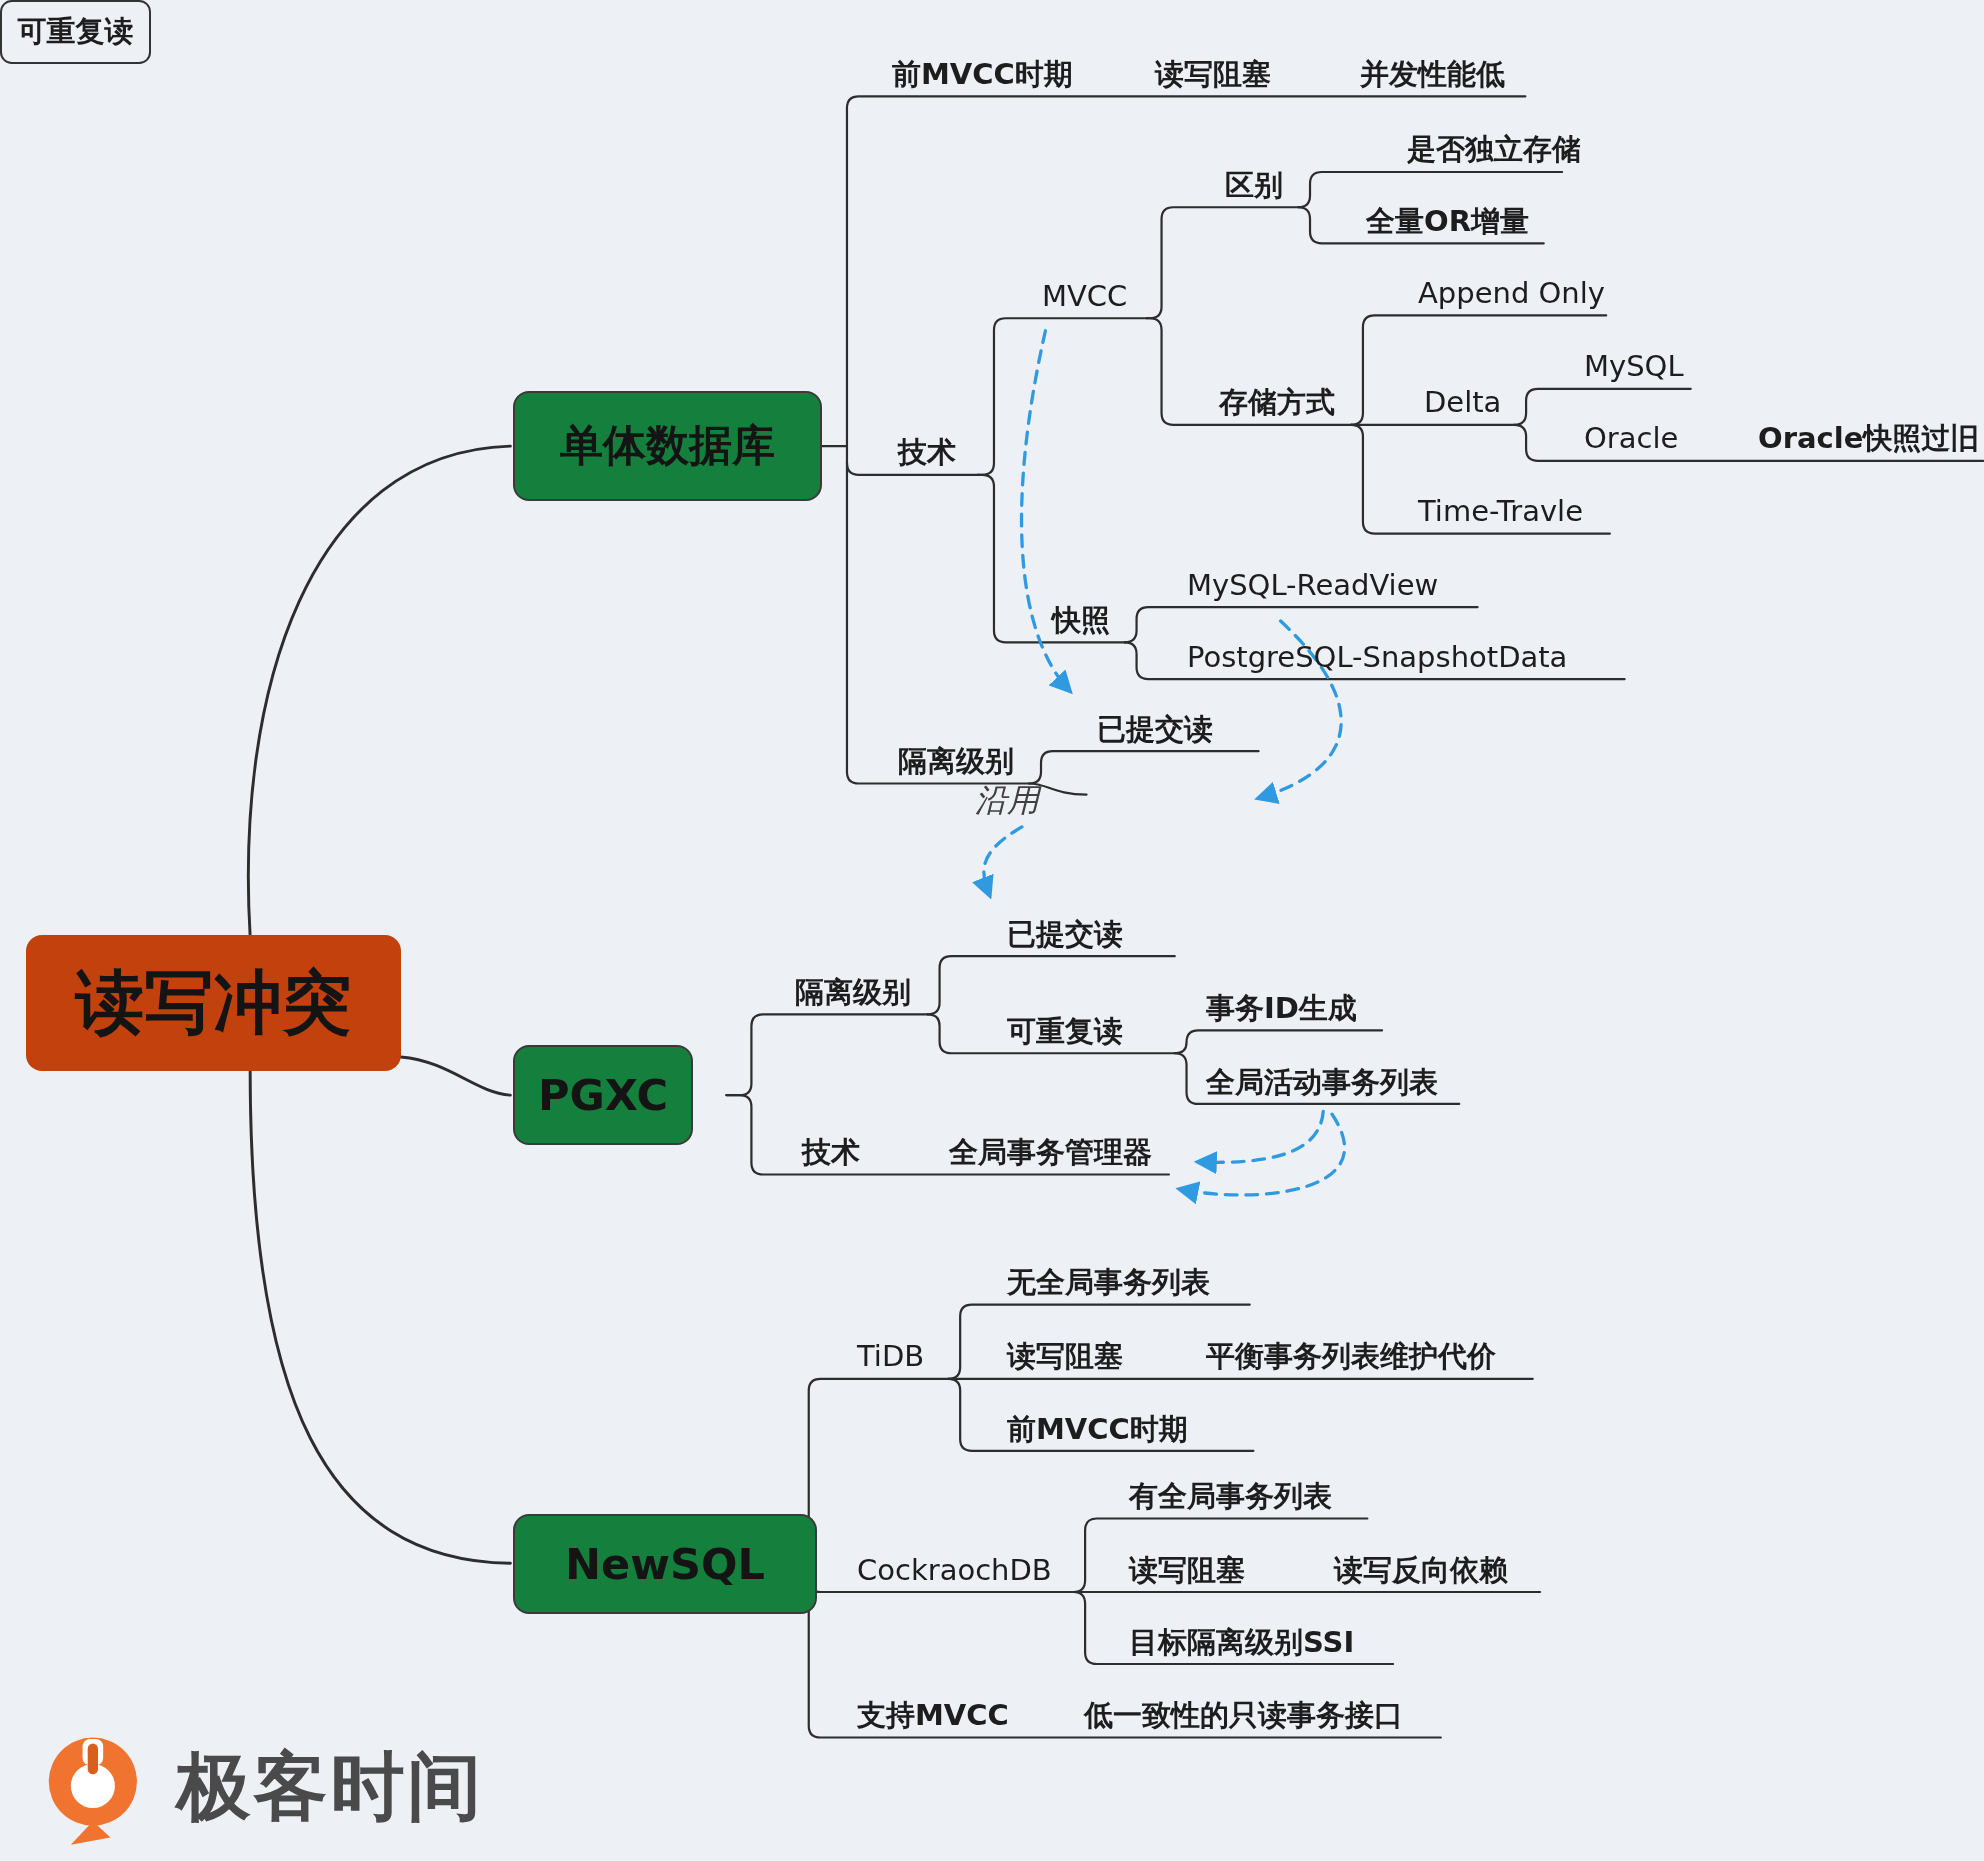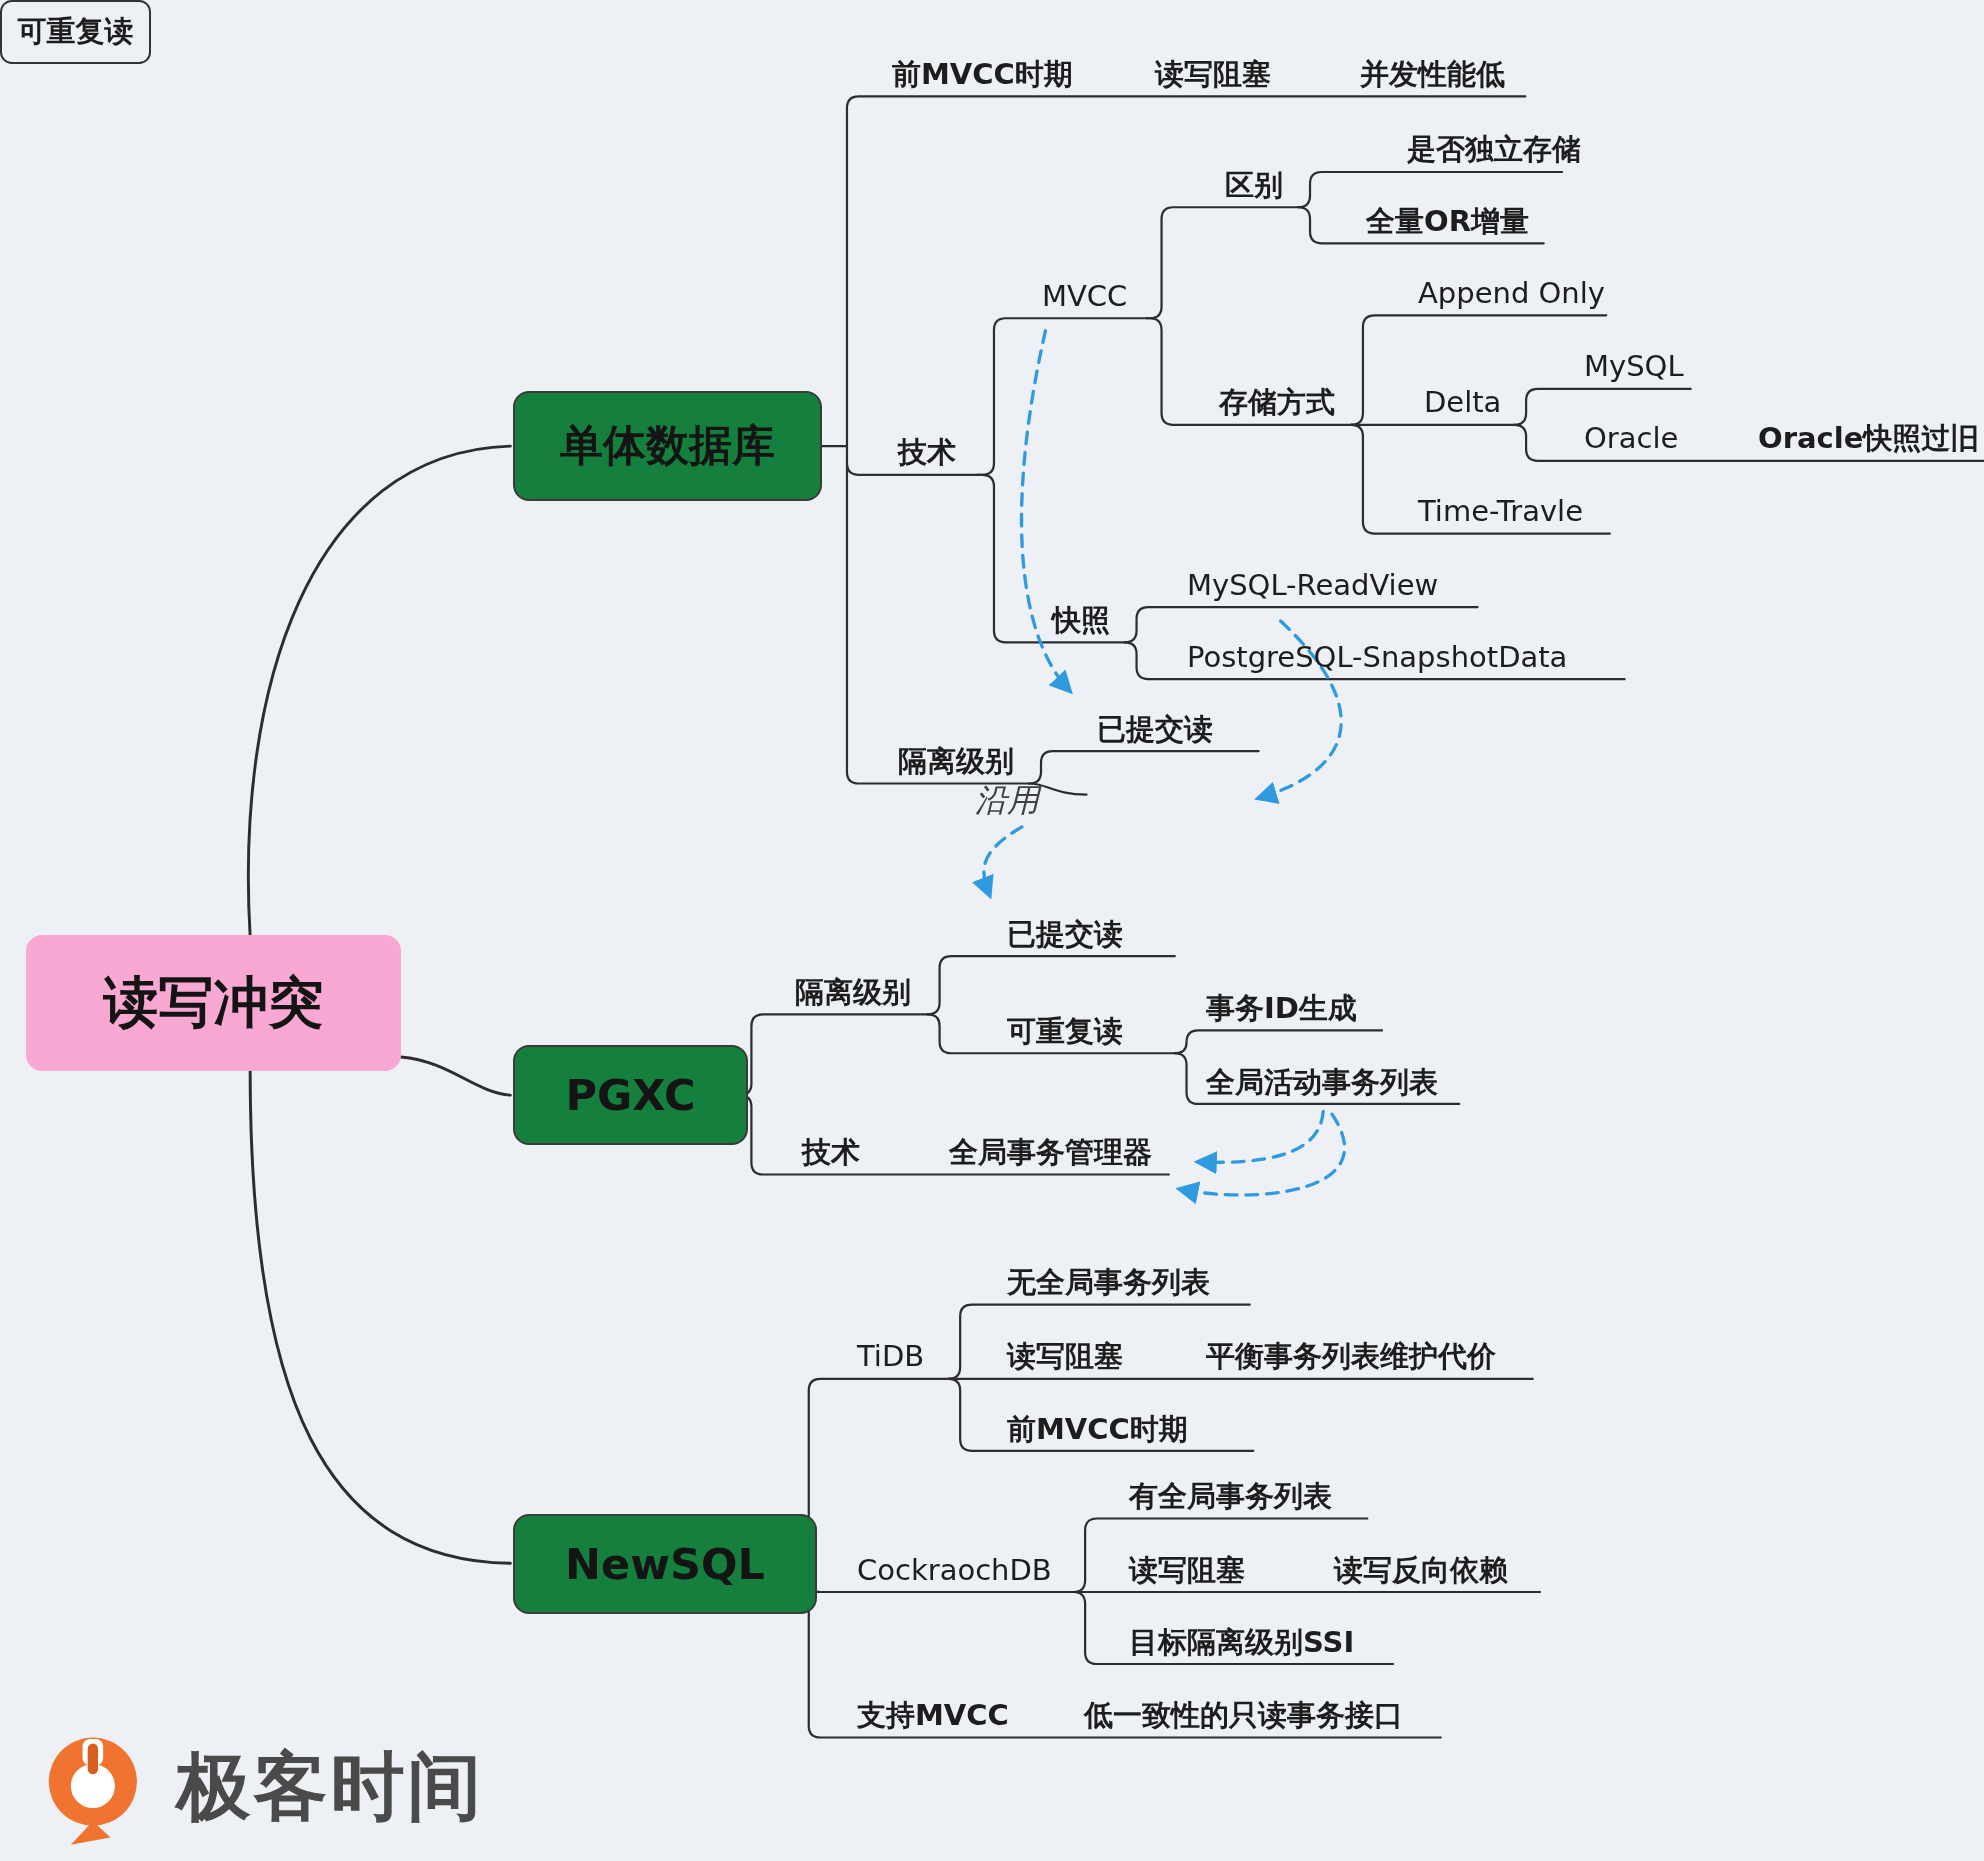--- a/index.html
+++ b/index.html
@@ -23,22 +23,22 @@
   .lbl.it{font-style:italic;font-weight:500;font-size:32px;color:#404040;}
   .node-box{
     position:absolute;
     display:flex;align-items:center;justify-content:center;
     box-sizing:border-box;
     border-radius:16px;
     font-weight:700;color:#141414;
     white-space:nowrap;
   }
   .root-box{
-    background:#f9a8d4;
-    font-size:55px;
+    background:#c2410c;
+    font-size:69px;
     border:none;
     text-align:right;
   }
   .branch-box{
     background:#15803d;
     border:2.2px solid #3a3a3a;
     font-size:43px;
   }
   .outline-box{
     border:2.2px solid #333;
@@ -142,21 +142,21 @@
   </svg>
 
   <div class="node-box root-box" style="left:26px;top:935px;width:375px;height:136px;">
     <span>读写冲突</span>
   </div>
 
   <div class="node-box branch-box" style="left:513px;top:391px;width:309px;height:110px;">
     <span>单体数据库</span>
   </div>
 
-  <div class="node-box branch-box" style="left:513px;top:1045px;width:235px;height:100px;text-align:right;">
+  <div class="node-box branch-box" style="left:513px;top:1045px;width:180px;height:100px;text-align:right;">
     <span>PGXC</span>
   </div>
 
   <div class="node-box branch-box" style="left:513px;top:1514px;width:304px;height:100px;">
     <span>NewSQL</span>
   </div>
 
   <div class="lbl" style="left:892px;top:57px;">前MVCC时期</div>
   <div class="lbl" style="left:1155px;top:57px;">读写阻塞</div>
   <div class="lbl" style="left:1360px;top:57px;">并发性能低</div>

